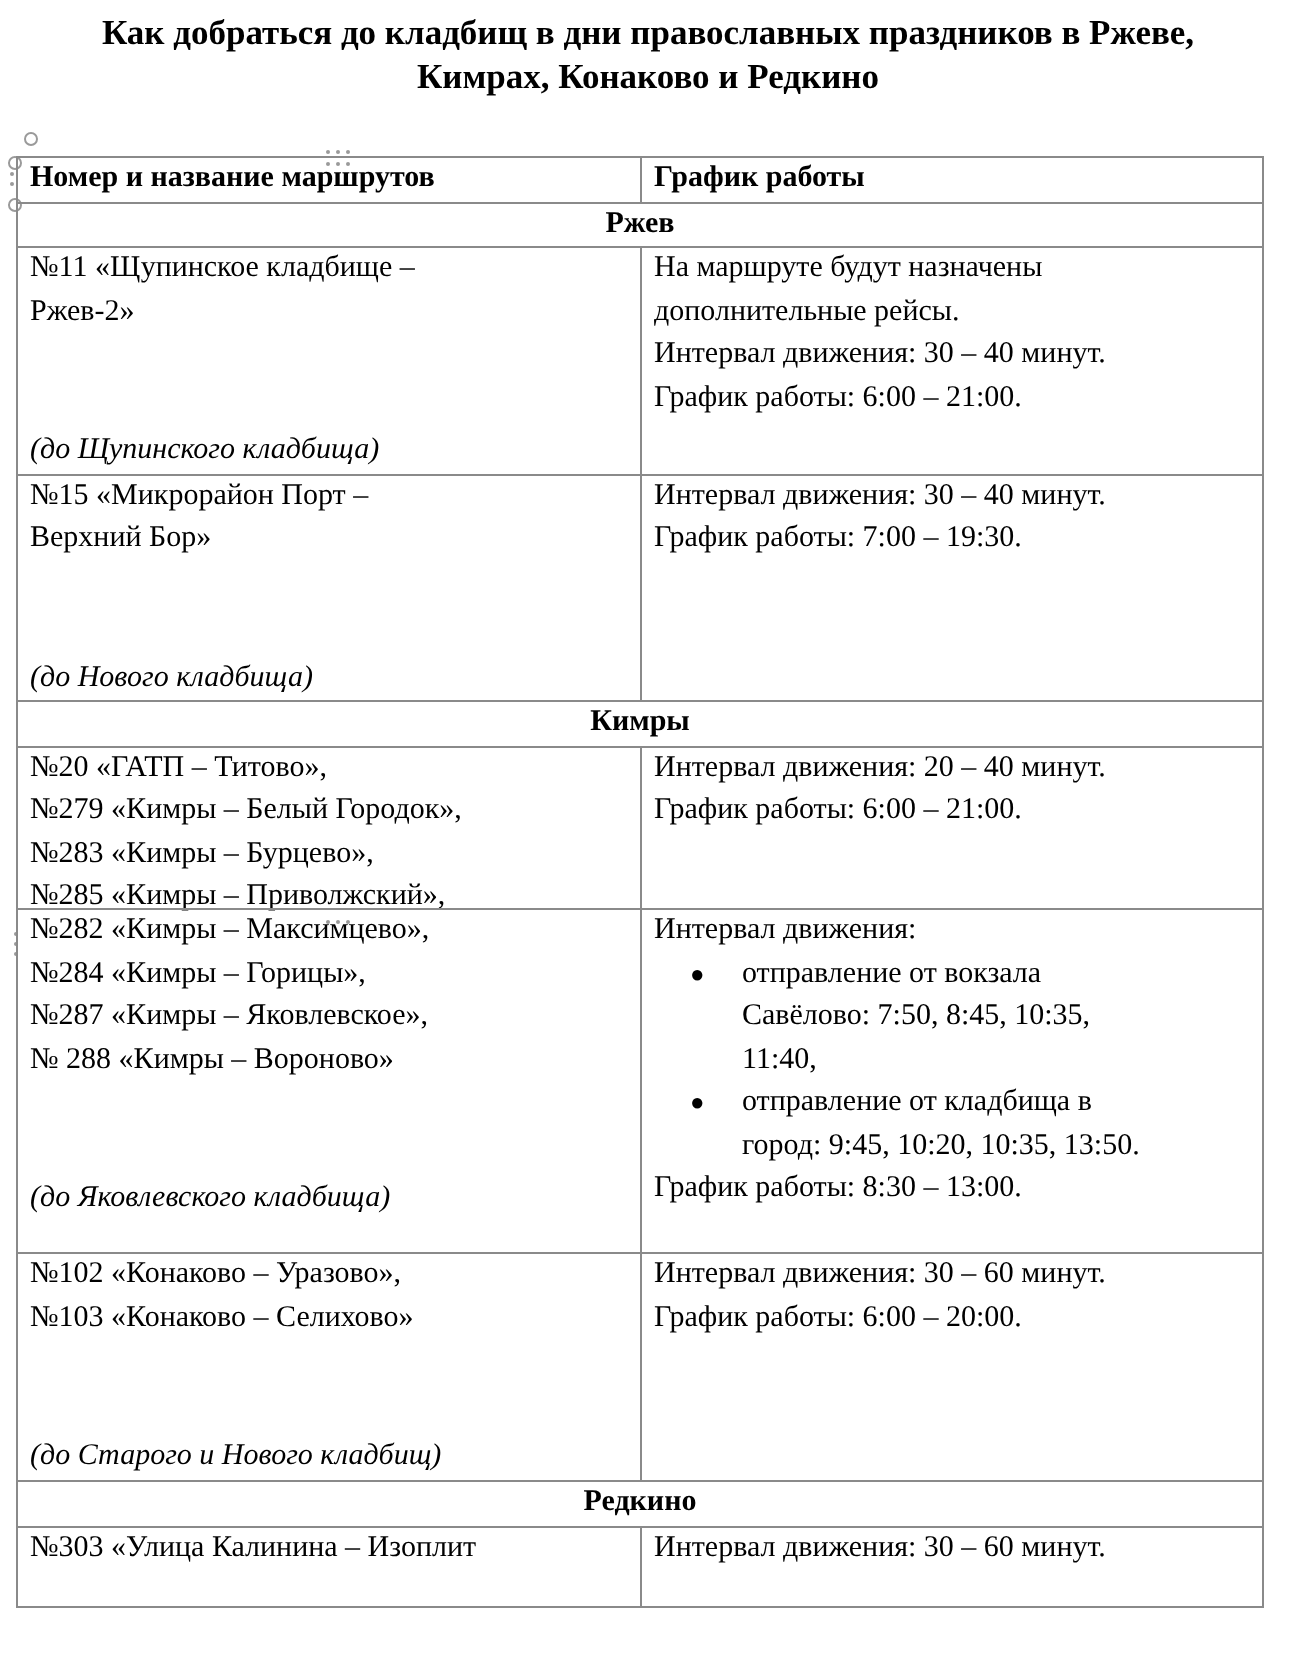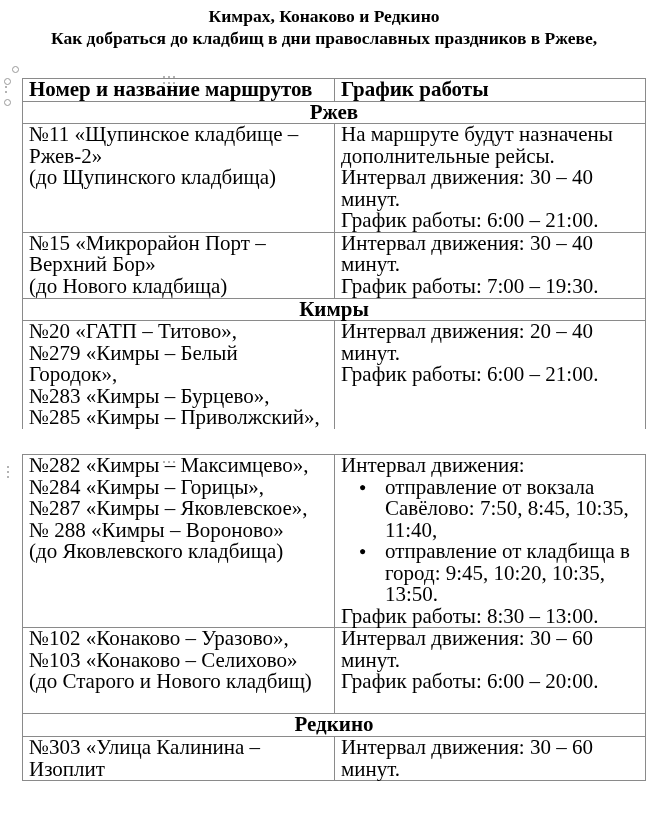--- a/index.html
+++ b/index.html
@@ -6,55 +6,55 @@
   body {
     width: 648px; height: 827px; overflow: hidden; position: relative;
     font-family: "Liberation Serif", "DejaVu Serif", serif;
     color: #000;
   }
   .title {
     position: absolute; left: 0; top: 5px; width: 648px;
     text-align: center; font-weight: bold; font-size: 17.5px; line-height: 22px;
   }
   .tbl {
-    position: absolute; left: 22px; width: 623px;
+    position: absolute; left: 8px; width: 623px;
     border-collapse: collapse; table-layout: fixed;
-    font-size: 21px; line-height: 21.5px; padding-left: 42px;
+    font-size: 15px; line-height: 21.5px; padding-left: 42px;
   }
   .tbl td {
     border: 1.2px solid #8a8a8a; vertical-align: top;
     padding: 0 6px 0 6px;
   }
   .tbl col.c1 { width: 312px; }
   .tbl col.c2 { width: 311px; }
   .hdr td { font-weight: bold; }
   .sec td { text-align: center; font-weight: bold; }
   .b { font-weight: normal; display: block; }
-  .i { display: block; }
+  .i { font-style: italic; display: block; margin-top: 48px; }
   .line { display: block; }
   ul.bul { margin: 0; padding-left: 44px; list-style: none; }
   ul.bul li { position: relative; }
   ul.bul li::before {
     content: "\25CF"; position: absolute; left: -26px; top: 0; font-size: 12px;
   }
   .tbl1 { top: 78px; }
   .tbl1 tr.last td { border-bottom: none; }
   .tbl2 { top: 454px; }
   .circle { position: absolute; width: 5px; height: 5px; border: 1px solid #9a9a9a; border-radius: 50%; }
   .vdots { position: absolute; width: 3px; }
   .vdots span { display: block; width: 2px; height: 2px; background: #9a9a9a; border-radius: 50%; margin-bottom: 3px; }
   .hdots { position: absolute; height: 3px; }
   .hdots span { display: inline-block; width: 2px; height: 2px; background: #9a9a9a; border-radius: 50%; margin-right: 3px; }
 </style>
 </head>
 <body>
 
 <div class="title">
+  <div>Как добраться до кладбищ в дни православных праздников в Ржеве,</div>
   <div>Кимрах, Конаково и Редкино</div>
-  <div>Как добраться до кладбищ в дни православных праздников в Ржеве,</div>
 </div>
 
 <div class="circle" style="left:12px; top:66px;"></div>
 <div class="hdots" style="left:163px; top:64px;"><span></span><span></span><span></span></div>
 <div class="hdots" style="left:163px; top:70px;"><span></span><span></span><span></span></div>
 <div class="circle" style="left:4px; top:78px;"></div>
 <div class="vdots" style="left:5px; top:86px;">
     <span></span>
     <span></span>
   </div>

